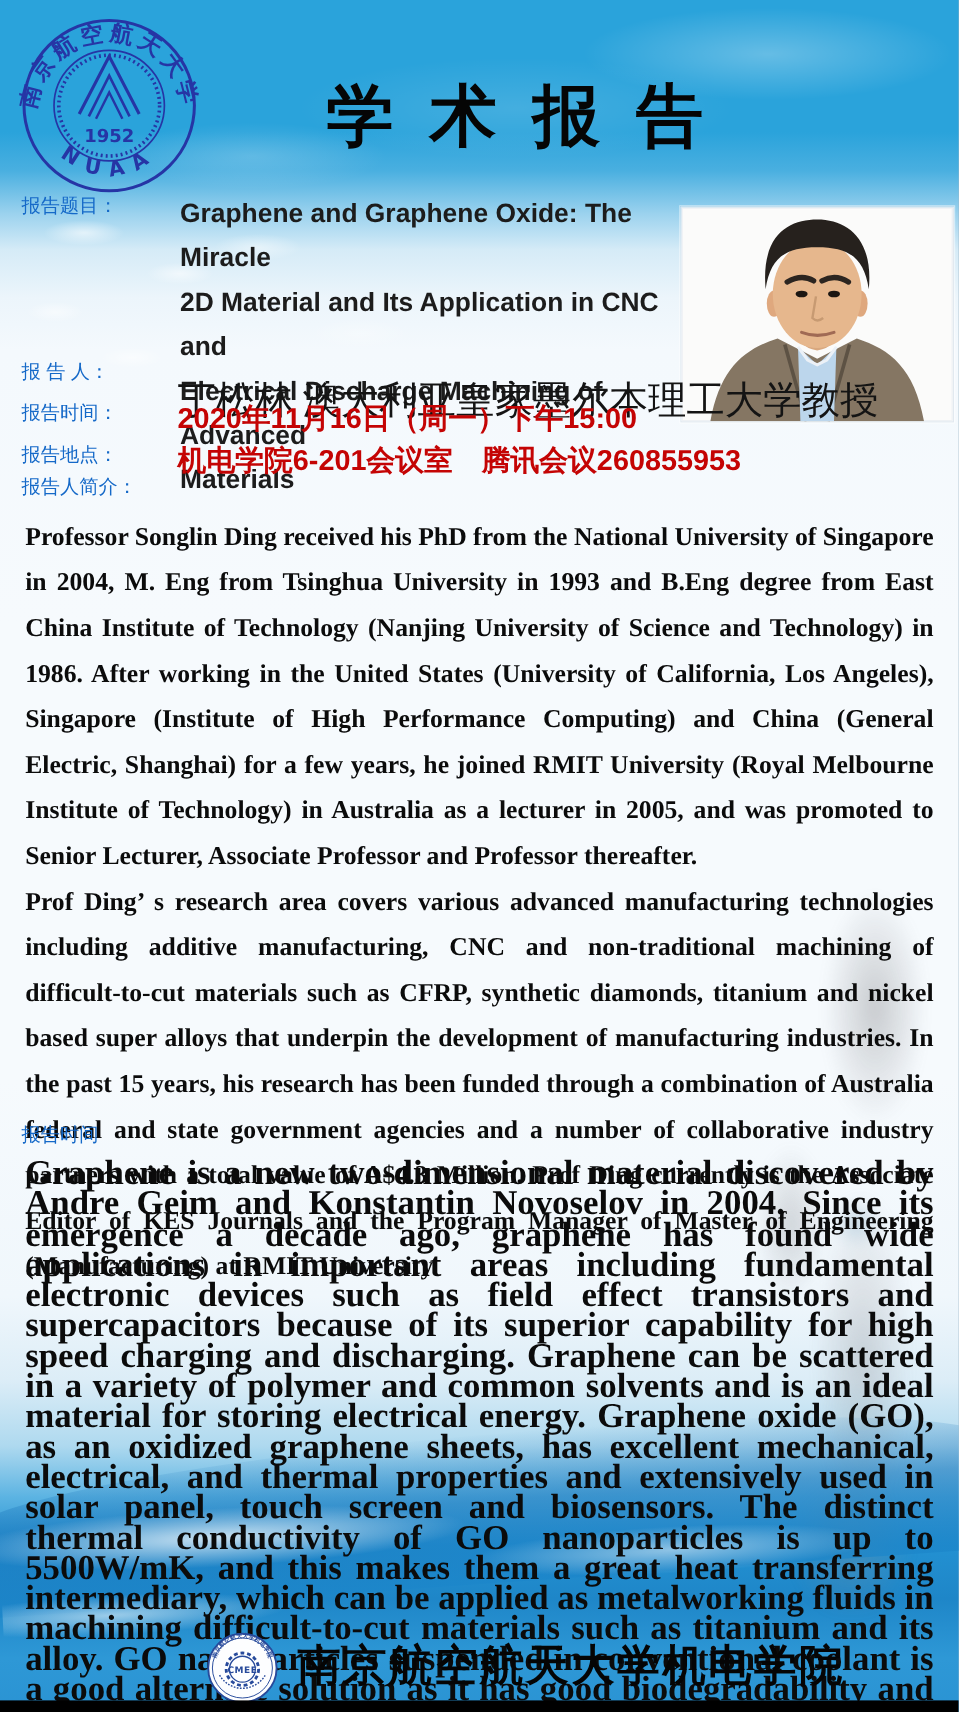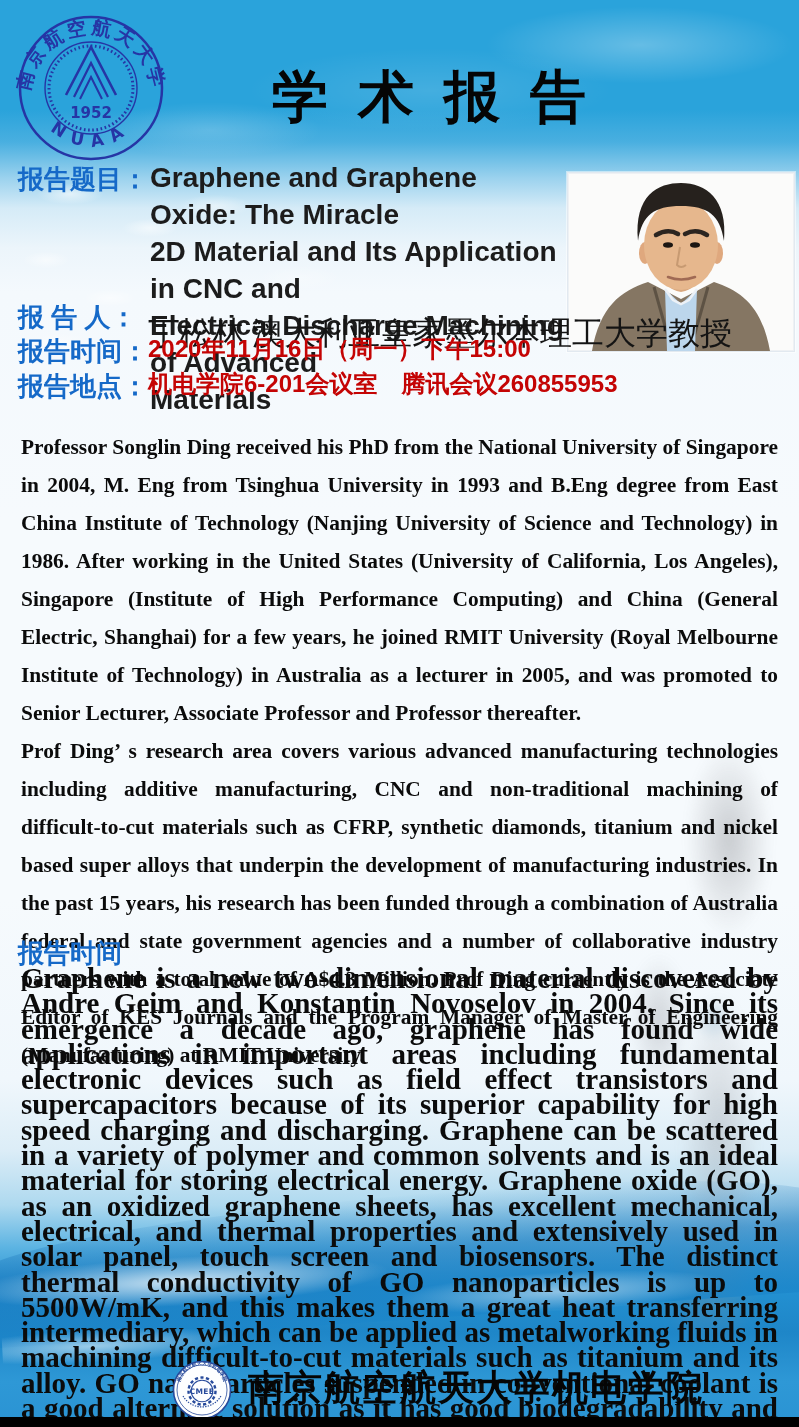--- a/index.html
+++ b/index.html
@@ -41,24 +41,24 @@
       radial-gradient(ellipse 240px 28px at 560px 75px, rgba(255,255,255,.5), transparent 70%),
       radial-gradient(ellipse 210px 24px at 90px 105px, rgba(235,247,253,.6), transparent 70%);}
   .bottom-bar{position:absolute;left:0;bottom:0;width:799px;height:10px;background:#000;}
 
   .main-title{position:absolute;left:272px;top:60px;font-family:"Liberation Sans",sans-serif;
     font-weight:bold;font-size:56px;letter-spacing:30px;color:#050505;white-space:nowrap;}
   .logo-wrap{position:absolute;left:16px;top:13px;width:150px;height:150px;}
   .photo-wrap{position:absolute;left:567px;top:172px;width:226px;height:178px;border:1px solid #e2e9f0;
     box-shadow:0 0 0 1px rgba(255,255,255,.5);}
 
-  .lbl{position:absolute;left:18px;font-family:"Liberation Sans",sans-serif;font-weight:bold;
-    font-size:26px;color:#1569c8;white-space:nowrap;}
+  .lbl{position:absolute;left:18px;font-family:"Liberation Sans",sans-serif;font-weight:normal;
+    font-size:16px;color:#1569c8;white-space:nowrap;}
   .title-lines{position:absolute;left:150px;top:159px;width:416px;font-family:"Liberation Sans",sans-serif;
-    font-weight:bold;font-size:28px;line-height:37px;color:#1c1c1c;}
+    font-weight:bold;font-size:22px;line-height:37px;color:#1c1c1c;}
   .speaker-val{position:absolute;left:148px;top:312px;font-size:32px;color:#141414;white-space:nowrap;}
   .red-val{position:absolute;left:148px;font-family:"Liberation Sans",sans-serif;font-weight:bold;
     font-size:24px;color:#c40404;white-space:nowrap;}
   .body-text{position:absolute;left:21px;width:757px;text-align:justify;font-weight:bold;
     color:#0b0b0b;}
   .bio-text{top:428px;font-size:21.4px;line-height:38px;}
   .abs-text{top:966px;font-size:29px;line-height:25.3px;}
   .body-text p{margin:0;}
 
   .footer-logo{position:absolute;left:172px;top:1360px;width:60px;height:60px;}
@@ -131,20 +131,21 @@
 
   <div class="lbl" style="top:300px">报 告 人：</div>
   <div class="speaker-val">丁松林 澳大利亚皇家墨尔本理工大学教授</div>
 
   <div class="lbl" style="top:334px">报告时间：</div>
   <div class="red-val" style="top:333px">2020年11月16日（周一）下午15:00</div>
 
   <div class="lbl" style="top:369px">报告地点：</div>
   <div class="red-val" style="top:368px">机电学院6-201会议室　腾讯会议260855953</div>
 
+  <div class="lbl" style="top:396px">报告人简介：</div>
   <div class="body-text bio-text">
     <p>Professor Songlin Ding received his PhD from the National University of Singapore in 2004, M. Eng from Tsinghua University in 1993 and B.Eng degree from East China Institute of Technology (Nanjing University of Science and Technology) in 1986. After working in the United States (University of California, Los Angeles), Singapore (Institute of High Performance Computing) and China (General Electric, Shanghai) for a few years, he joined RMIT University (Royal Melbourne Institute of Technology) in Australia as a lecturer in 2005, and was promoted to Senior Lecturer, Associate Professor and Professor thereafter.</p>
     <p>Prof Ding’ s research area covers various advanced manufacturing technologies including additive manufacturing, CNC and non-traditional machining of difficult-to-cut materials such as CFRP, synthetic diamonds, titanium and nickel based super alloys that underpin the development of manufacturing industries. In the past 15 years, his research has been funded through a combination of Australia federal and state government agencies and a number of collaborative industry partners with a total value of A$4.3 Million. Prof Ding currently is the Associate Editor of KES Journals and the Program Manager of Master of Engineering (Manufacturing) at RMIT University.</p>
   </div>
 
   <div class="lbl" style="top:936px">报告时间</div>
   <div class="body-text abs-text">
     <p>Graphene is a new two-dimensional material discovered by Andre Geim and Konstantin Novoselov in 2004. Since its emergence a decade ago, graphene has found wide applications in important areas including fundamental electronic devices such as field effect transistors and supercapacitors because of its superior capability for high speed charging and discharging. Graphene can be scattered in a variety of polymer and common solvents and is an ideal material for storing electrical energy. Graphene oxide (GO), as an oxidized graphene sheets, has excellent mechanical, electrical, and thermal properties and extensively used in solar panel, touch screen and biosensors. The distinct thermal conductivity of GO nanoparticles is up to 5500W/mK, and this makes them a great heat transferring intermediary, which can be applied as metalworking fluids in machining difficult-to-cut materials such as titanium and its alloy. GO nanoparticles suspended in conventional coolant is a good alternate solution as it has good biodegradability and lubrication properties and low production cost.</p>
   </div>
 

